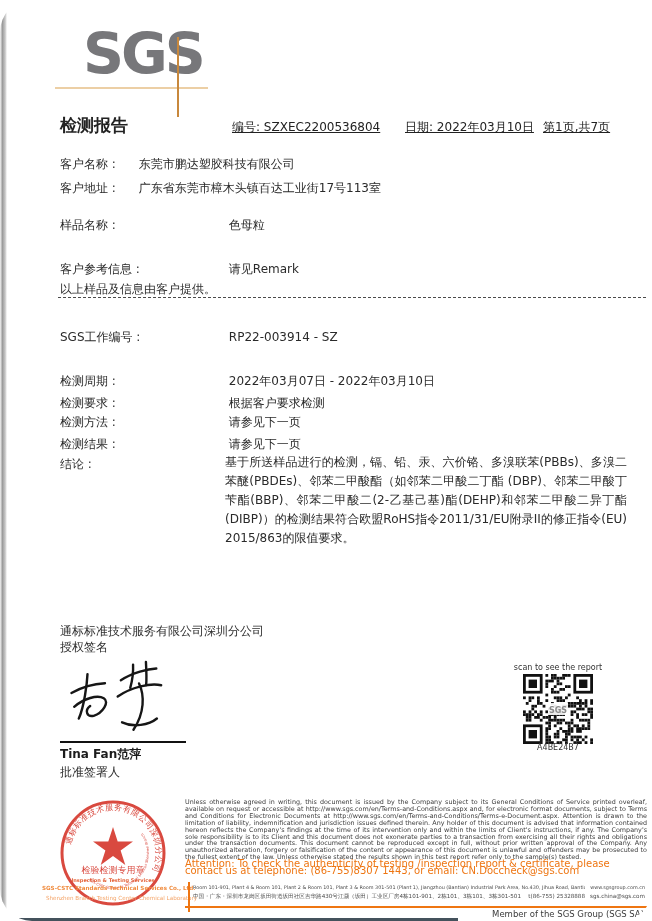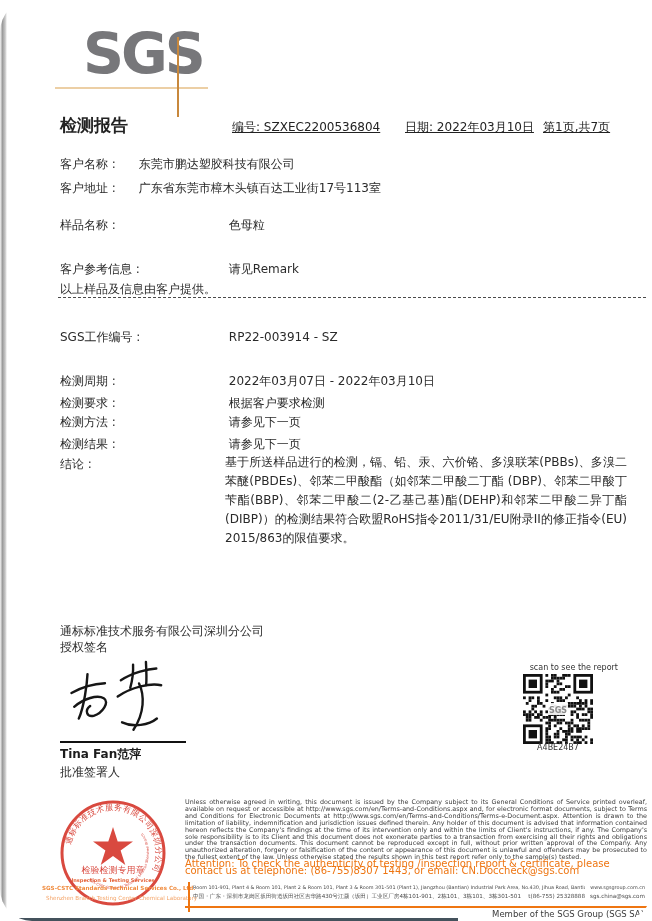--- a/index.html
+++ b/index.html
@@ -44,21 +44,21 @@
 
   
   #sig-company{left:60px;top:623px;font-size:12px;}
   #sig-auth{left:60px;top:639px;font-size:12px;}
   #signature-svg{left:58px;top:660px;}
   #sig-line{left:60px;top:741px;width:126px;height:0;border-top:2px solid #111;}
   #signer-name{left:60px;top:746px;font-size:12px;font-weight:bold;color:#1c1c1c;}
   #signer-title{left:60px;top:764px;font-size:12px;}
 
   
-  #qr-caption{left:498px;top:663px;width:120px;text-align:right;font-size:8px;color:#333;}
+  #qr-caption{left:498px;top:663px;width:120px;text-align:center;font-size:8px;color:#333;}
   #qr-svg{left:523px;top:674px;}
   #qr-code-label{left:498px;top:743px;width:120px;text-align:center;font-size:8px;color:#333;}
 
   
   #stamp-svg{left:56px;top:796px;opacity:.92;}
   #footer-company{left:42px;top:885px;font-size:5.6px;color:#f08c3f;font-weight:bold;white-space:nowrap;}
   #footer-lab{left:46px;top:895px;font-size:5.6px;color:#f4a468;white-space:nowrap;}
 
   
   #disclaimer{left:185px;top:799px;width:462px;font-size:6.4px;line-height:6.9px;

